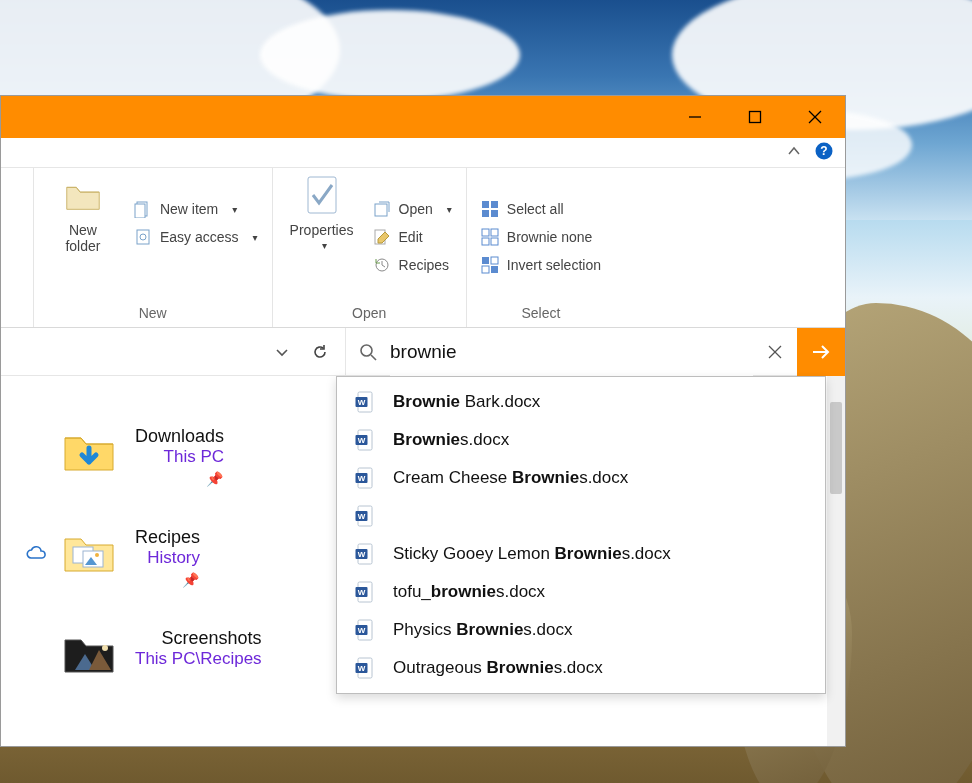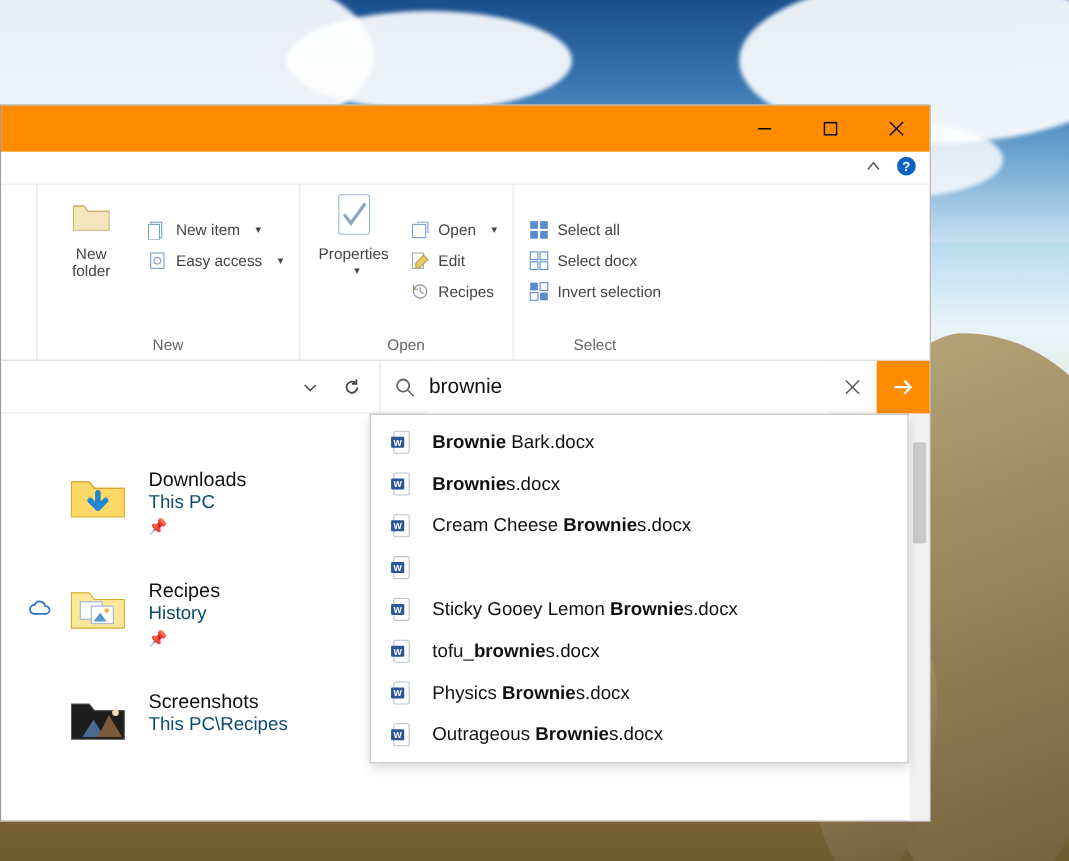--- a/index.html
+++ b/index.html
@@ -82,25 +82,25 @@
     width:48px; height:48px; background:#ff8c00; display:flex; align-items:center; justify-content:center; cursor:pointer;
   }
 
   .content {
     display:flex; flex:1; min-height:370px; position:relative;
   }
   .folder-panel {
     width: 330px; padding: 50px 10px 10px 60px;
     display:flex; flex-direction:column; gap:40px;
   }
-  .folder-item { display:flex; gap:18px; align-items:flex-start; position:relative;}
+  .folder-item { display:flex; gap:18px; align-items:flex-start; position:relative;text-align:right;}
   .folder-item .thumb { width:56px; height:50px; }
   .folder-item .meta { display:flex; flex-direction:column; }
   .folder-item .title { font-size:18px; color:#111;}
-  .folder-item .sub   { font-size:17px; color:#0c4a6e;}
+  .folder-item .sub   { font-size:17px; color:#6d28d9;}
   .pin { color:#767676; margin-top:4px; font-size:14px;}
   .cloud-ico { position:absolute; left:-36px; top:18px; color:#2a73c9; }
 
   .scrollbar { position:absolute; right:0; top:0; bottom:0; width:18px; background:#f1f1f1;}
   .scrollbar .thumb { position:absolute; top:26px; left:3px; width:12px; height:92px; background:#c9c9c9; border-radius:2px;}
 
   
   .dropdown {
     position:absolute;
     left: 335px;
@@ -264,21 +264,21 @@
               </svg>
             <span>Select all</span>
           </div>
           <div class="small-item">
             <svg width="18" height="18" viewBox="0 0 18 18">
                 <rect x="1" y="1" width="7" height="7" fill="none" stroke="#5b8bd0"></rect>
                 <rect x="10" y="1" width="7" height="7" fill="none" stroke="#5b8bd0"></rect>
                 <rect x="1" y="10" width="7" height="7" fill="none" stroke="#5b8bd0"></rect>
                 <rect x="10" y="10" width="7" height="7" fill="none" stroke="#5b8bd0"></rect>
               </svg>
-            <span>Select docx</span>
+            <span>Brownie none</span>
           </div>
           <div class="small-item">
             <svg width="18" height="18" viewBox="0 0 18 18">
                 <rect x="1" y="1" width="7" height="7" fill="#5b8bd0"></rect>
                 <rect x="10" y="1" width="7" height="7" fill="none" stroke="#5b8bd0"></rect>
                 <rect x="1" y="10" width="7" height="7" fill="none" stroke="#5b8bd0"></rect>
                 <rect x="10" y="10" width="7" height="7" fill="#5b8bd0"></rect>
               </svg>
             <span>Invert selection</span>
           </div>

